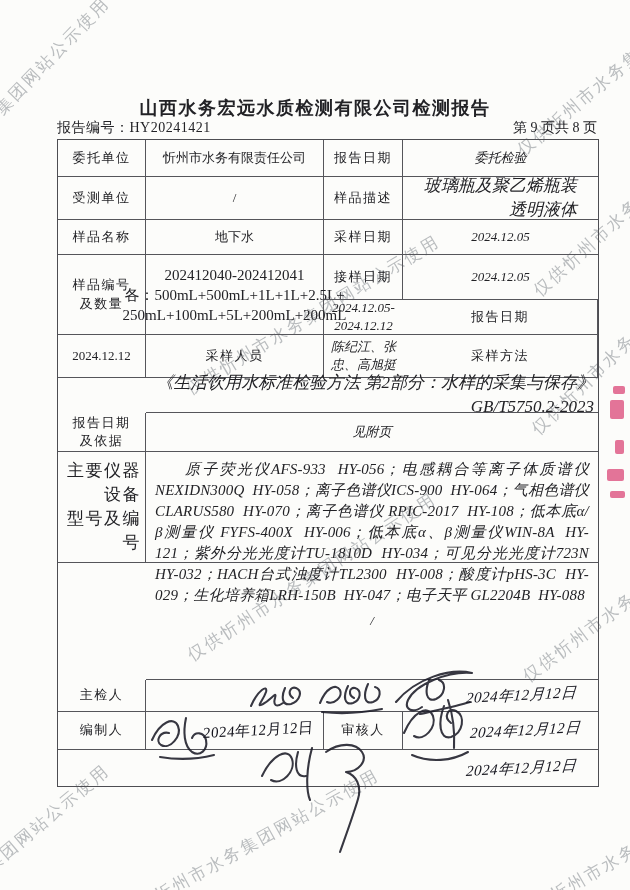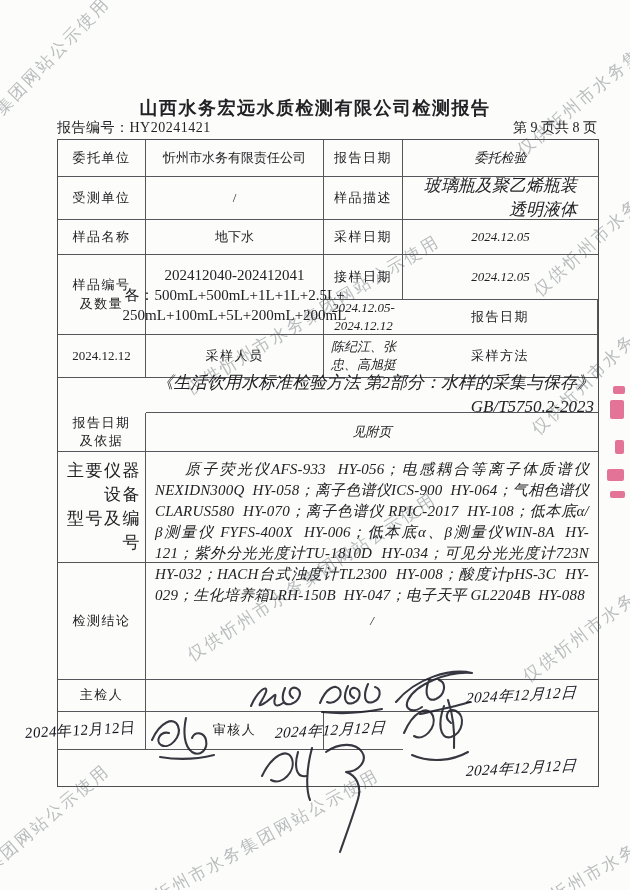--- a/index.html
+++ b/index.html
@@ -129,28 +129,28 @@
     <div class="cell lc small" style="grid-column:2/5;">《生活饮用水标准检验方法 第2部分：水样的采集与保存》GB/T5750.2-2023</div>
 
     <div class="cell lbl pre">报告日期
 及依据</div>
     <div class="cell lc" style="grid-column:2/5;">见附页</div>
 
     <div class="cell lbl pre small">主要仪器设备
 型号及编号</div>
     <div class="cell lc instr" style="grid-column:2/5;">原子荧光仪AFS-933  HY-056；电感耦合等离子体质谱仪NEXIDN300Q  HY-058；离子色谱仪ICS-900  HY-064；气相色谱仪CLARUS580  HY-070；离子色谱仪 RPIC-2017  HY-108；低本底α/β测量仪 FYFS-400X  HY-006；低本底α、β测量仪WIN-8A  HY-121；紫外分光光度计TU-1810D  HY-034；可见分光光度计723N  HY-032；HACH台式浊度计TL2300  HY-008；酸度计pHS-3C  HY-029；生化培养箱LRH-150B  HY-047；电子天平 GL2204B  HY-088</div>
 
-    <div class="cell lbl">检测结论</div>
     <div class="cell lc" style="grid-column:2/5;">/</div>
 
     <div class="cell lbl">主检人</div>
     <div class="cell lc sig-row pad22" style="grid-column:2/5;">
       <span class="hw">2024年12月12日</span>
     </div>
 
+    <div class="cell lbl">编制人</div>
     <div class="cell sig-row pad10">
       <span class="hw">2024年12月12日</span>
     </div>
     <div class="cell lbl">审核人</div>
     <div class="cell lc sig-row pad18">
       <span class="hw">2024年12月12日</span>
     </div>
 
     <div class="cell lc lr sig-row pad22" style="grid-column:2/5;">
       <span class="hw">2024年12月12日</span>

